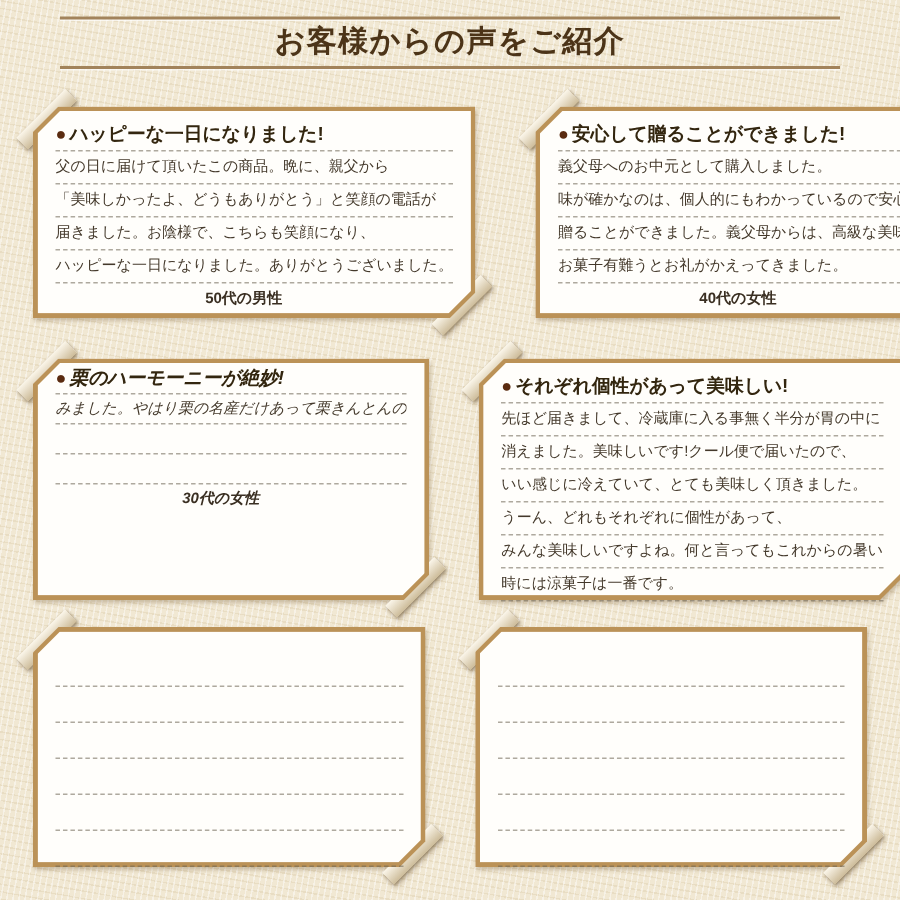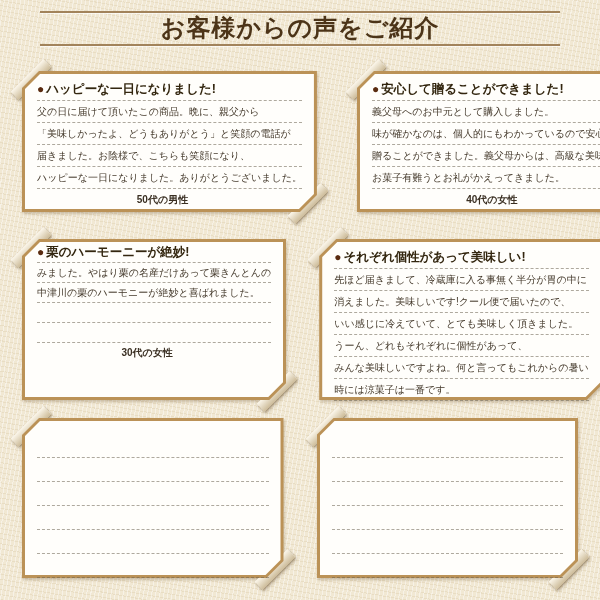--- a/index.html
+++ b/index.html
@@ -10,21 +10,21 @@
     background-image:
       repeating-linear-gradient(100deg, rgba(255,255,255,.45) 0 1px, rgba(255,255,255,0) 1px 4px),
       repeating-linear-gradient(10deg, rgba(210,192,154,.28) 0 1px, rgba(210,192,154,0) 1px 5px);
   }
   .header { padding-top:11px; }
   .rule {
     height:2px; background:#a2835b; margin:0 40px;
     box-shadow:0 1px 0 rgba(255,255,255,.65);
   }
   .header-title {
-    text-align:center; font-size:24px; line-height:24px; font-weight:bold;
+    text-align:center; font-size:20px; line-height:24px; font-weight:bold;
     color:#4c3418; letter-spacing:1px; padding:3px 0 4px;
   }
   .grid { padding:0 22px; }
   .cardrow { display:flex; gap:33px; }
   .r1 { margin-top:25px;gap:40px; } .r1 .card { height:141px; }
   .r2 { margin-top:27px; } .r2 .card { height:161px; }
   .r3 { margin-top:18px; } .r3 .card { height:160px; }
   .card {
     flex:1; position:relative;
     filter:drop-shadow(1px 2px 1.5px rgba(125,100,65,.35));
@@ -47,21 +47,21 @@
   .content { position:relative; z-index:2; padding:8px 15px 0; color:#44392b; }
   .row {
     height:21px; line-height:21px; font-size:10px;
     border-bottom:1px dashed rgba(108,98,82,.55);
     white-space:nowrap; overflow:hidden;
   }
   .title-row { font-weight:bold; font-size:12.5px; color:#33260f; }
   .bullet { color:#5a2b10; margin-right:2px; font-size:12px; }
   .attr { text-align:center; border-bottom:none; font-weight:bold; padding-right:14px; color:#3a2f22; }
   .compact { padding-top:4px; }
-  .compact .row { height:19px; line-height:19px; }
+  .compact .row { height:19px; line-height:19px;font-style:italic; }
   .empty-content { padding-top:16px; }
   .empty-content .row { height:23px; }
 </style>
 </head>
 <body>
 
 <div class="header">
   <div class="rule"></div>
   <div class="header-title">お客様からの声をご紹介</div>
   <div class="rule"></div>
@@ -109,21 +109,20 @@
 
     <div class="card">
       <div class="flap flap-tl"></div>
       <div class="flap flap-br"></div>
       <div class="shape">
           <div class="inner"></div>
         </div>
       <div class="content compact">
         <div class="row title-row"><span class="bullet">●</span><span>栗のハーモーニーが絶妙!</span></div>
         <div class="row">みました。やはり栗の名産だけあって栗きんとんの</div>
-        <div class="row">中津川の栗のハーモニーが絶妙と喜ばれました。</div>
         <div class="row"></div>
         <div class="row"></div>
         <div class="row attr">30代の女性</div>
       </div>
     </div>
 
     <div class="card">
       <div class="flap flap-tl"></div>
 
       <div class="shape">

